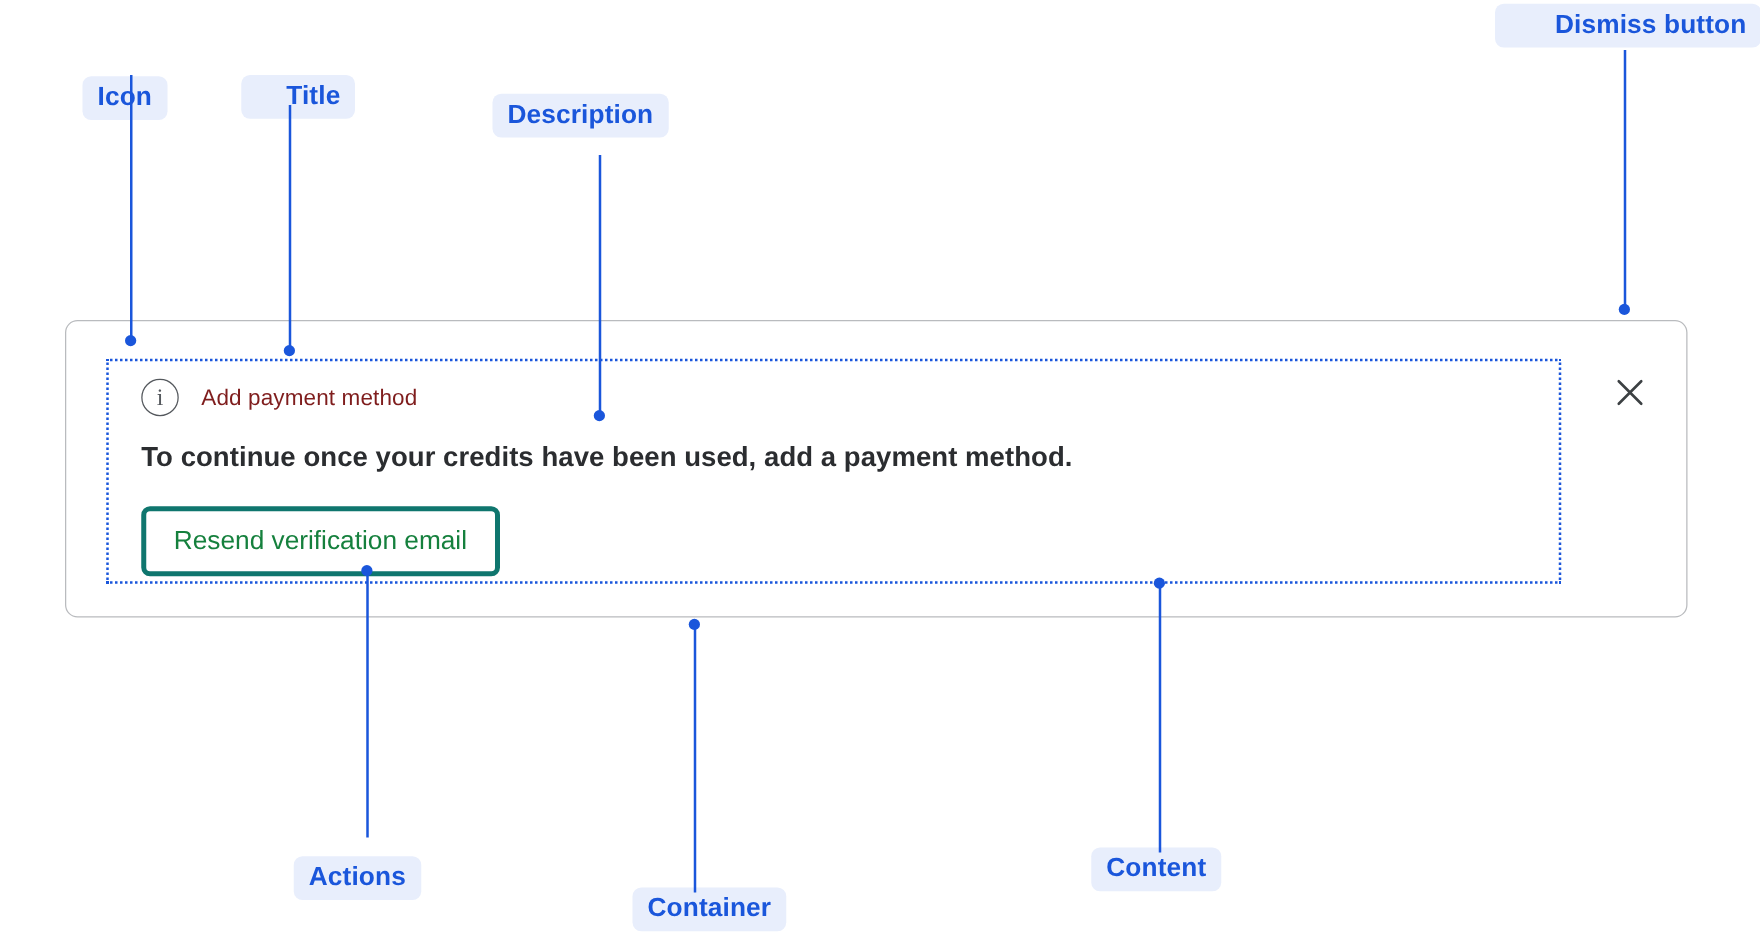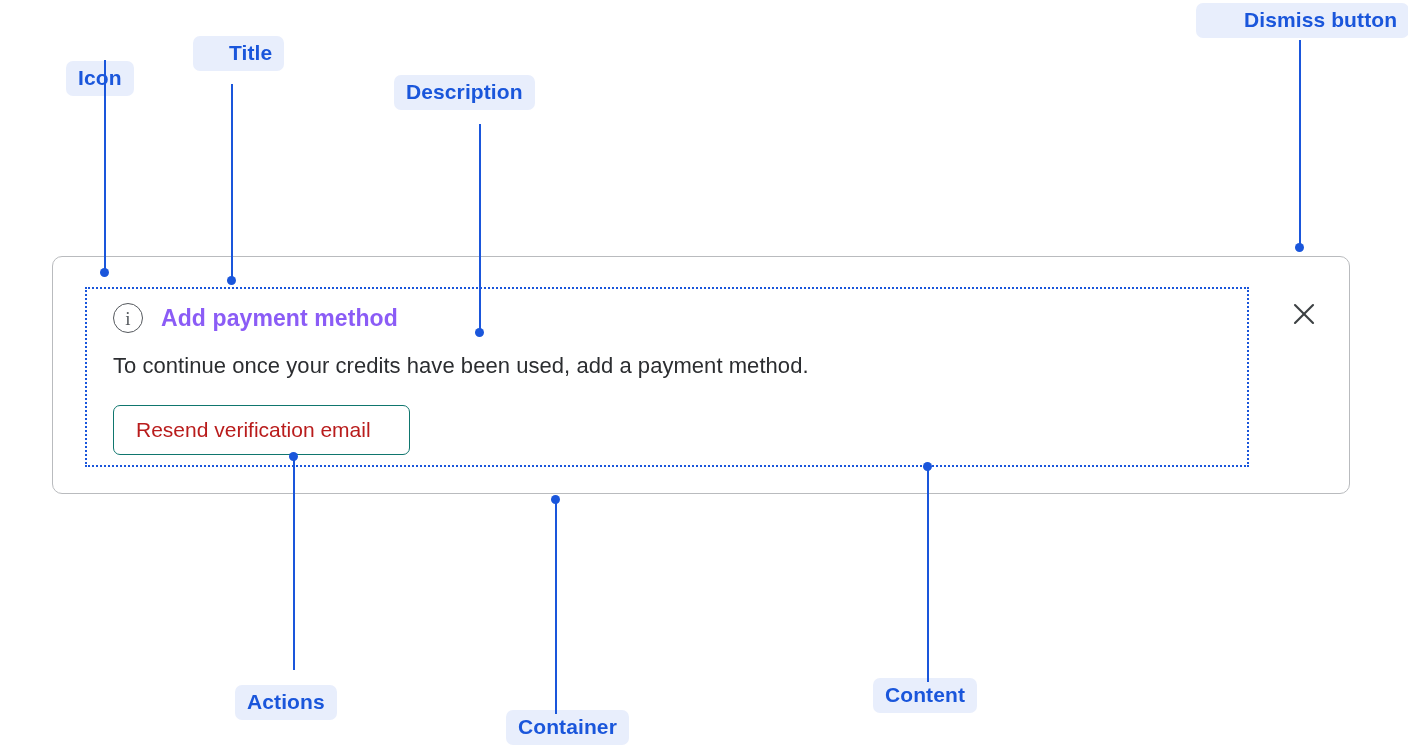--- a/index.html
+++ b/index.html
@@ -84,44 +84,45 @@
     box-sizing: border-box;
   }
   .info-icon span {
     font-family: "Liberation Serif", serif;
     font-size: 19px;
     line-height: 1;
     color: #54585d;
     font-style: normal;
   }
   .alert-title {
-    font-size: 23px;
-    font-weight: 700;
-    color: #8b5cf6;
+    font-size: 18px;
+    font-weight: 400;
+    color: #7f1d1d;
     letter-spacing: 0.1px;
   }
   .alert-desc {
     margin-top: 20px;
     margin-left: 0px;
     font-size: 22px;
     color: #2b2d30;
     letter-spacing: 0.05px;
+    font-weight: bold;
   }
   .alert-actions {
     margin-top: 26px;
   }
   .action-button {
     display: inline-block;
     font-family: "Liberation Sans", sans-serif;
     font-size: 21px;
-    color: #b91c1c;
+    color: #15803d;
     background: #ffffff;
-    border: 1px solid #0f766e;
+    border: 4px solid #0f766e;
     border-radius: 7px;
-    padding: 12px 38px 13px 22px;
+    padding: 12px 22px 13px 22px;
     cursor: pointer;
     line-height: 1.1;
   }
   .dismiss-button {
     position: absolute;
     right: 28px;
     top: 40px;
     width: 34px;
     height: 34px;
     display: flex;
@@ -158,21 +159,21 @@
       <line x1="4" y1="4" x2="22" y2="22" stroke="#3c4043" stroke-width="2.1" stroke-linecap="round"></line>
       <line x1="22" y1="4" x2="4" y2="22" stroke="#3c4043" stroke-width="2.1" stroke-linecap="round"></line>
     </svg>
   </button>
 </div>
 
 <div class="anno-label" style="left:66px; top:23px;margin-top:38px;">Icon</div>
 <div class="anno-line" style="left:104px; top:60px; height:212px;"></div>
 <div class="anno-dot" style="left:100px; top:268px;"></div>
 
-<div class="anno-label" style="left:193px; top:36px;padding-left:36px;">Title</div>
+<div class="anno-label" style="left:193px; top:60px;padding-left:36px;">Title</div>
 <div class="anno-line" style="left:231px; top:84px; height:196px;"></div>
 <div class="anno-dot" style="left:227px; top:276px;"></div>
 
 <div class="anno-label" style="left:394px; top:75px;">Description</div>
 <div class="anno-line" style="left:479px; top:124px; height:208px;"></div>
 <div class="anno-dot" style="left:475px; top:328px;"></div>
 
 <div class="anno-label" style="left:1196px; top:3px;padding-left:48px;">Dismiss button</div>
 <div class="anno-line" style="left:1299px; top:40px; height:208px;"></div>
 <div class="anno-dot" style="left:1295px; top:243px;"></div>

